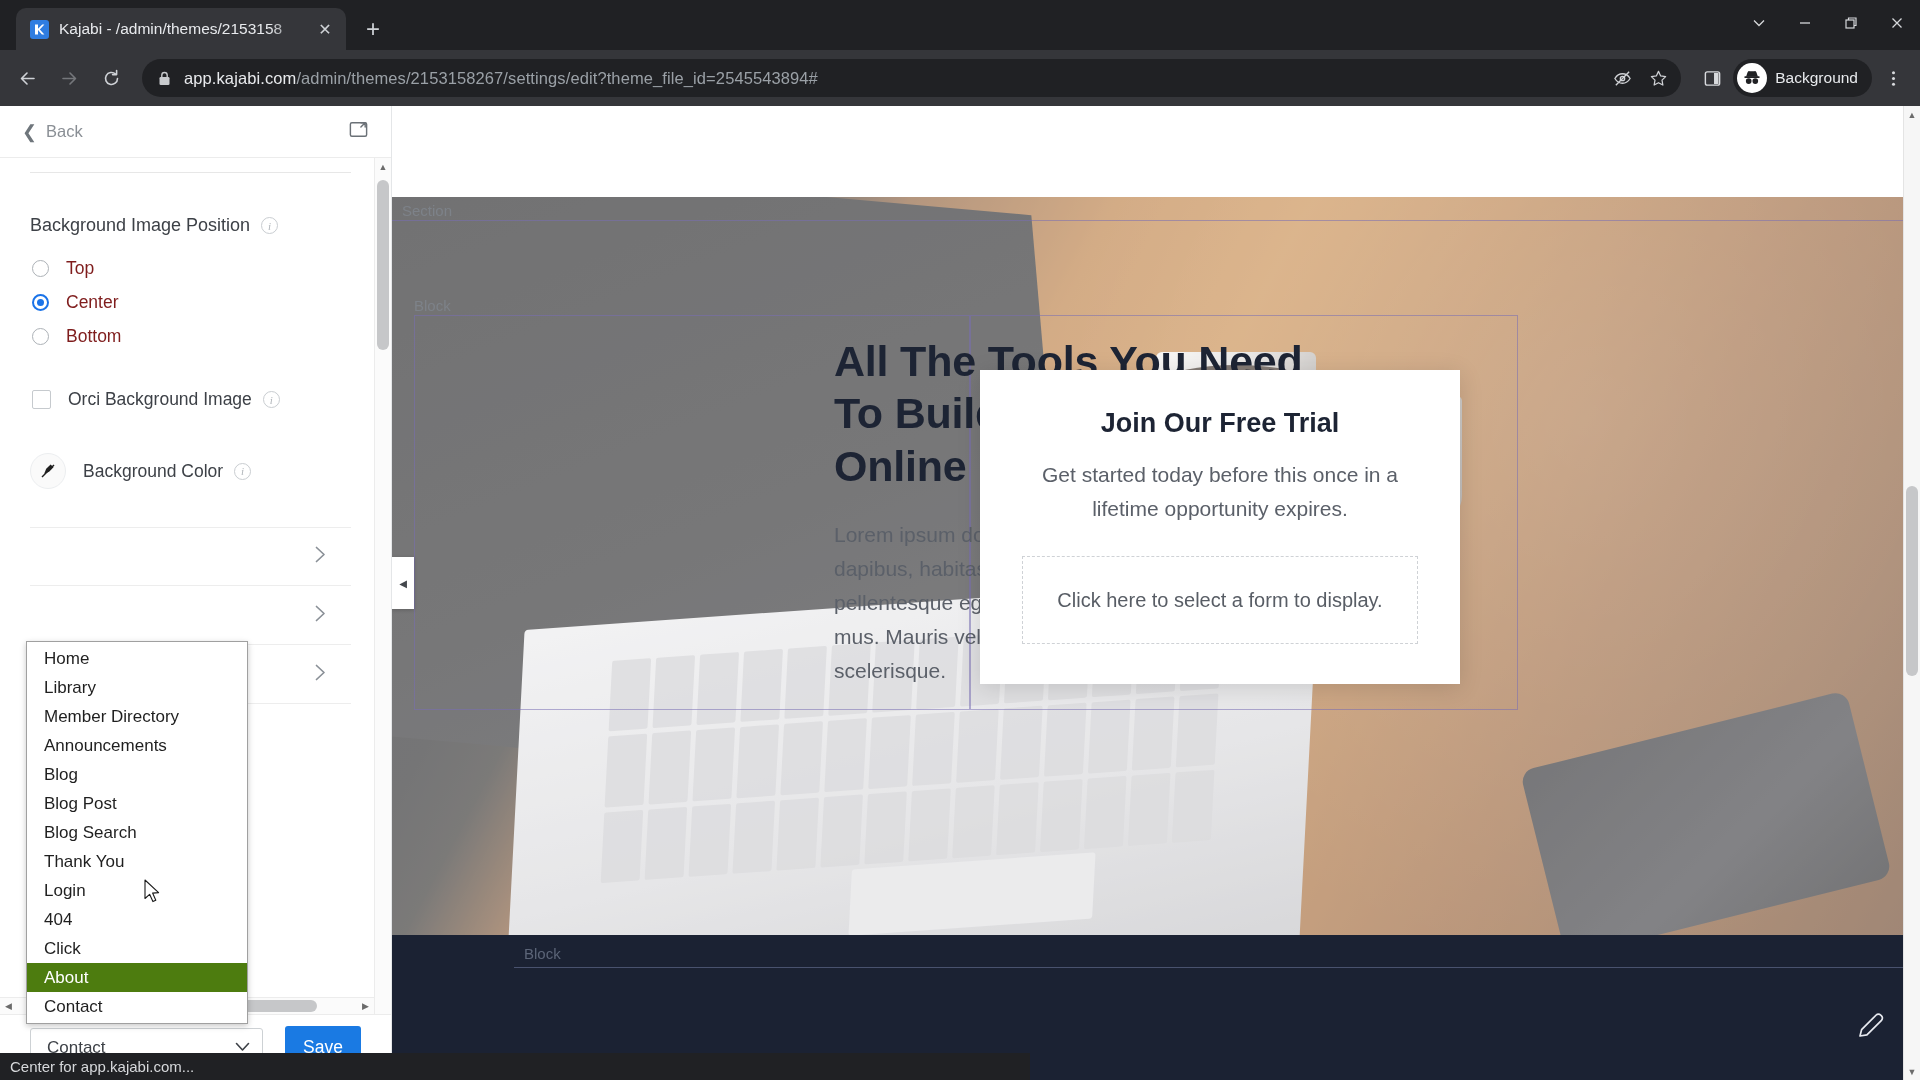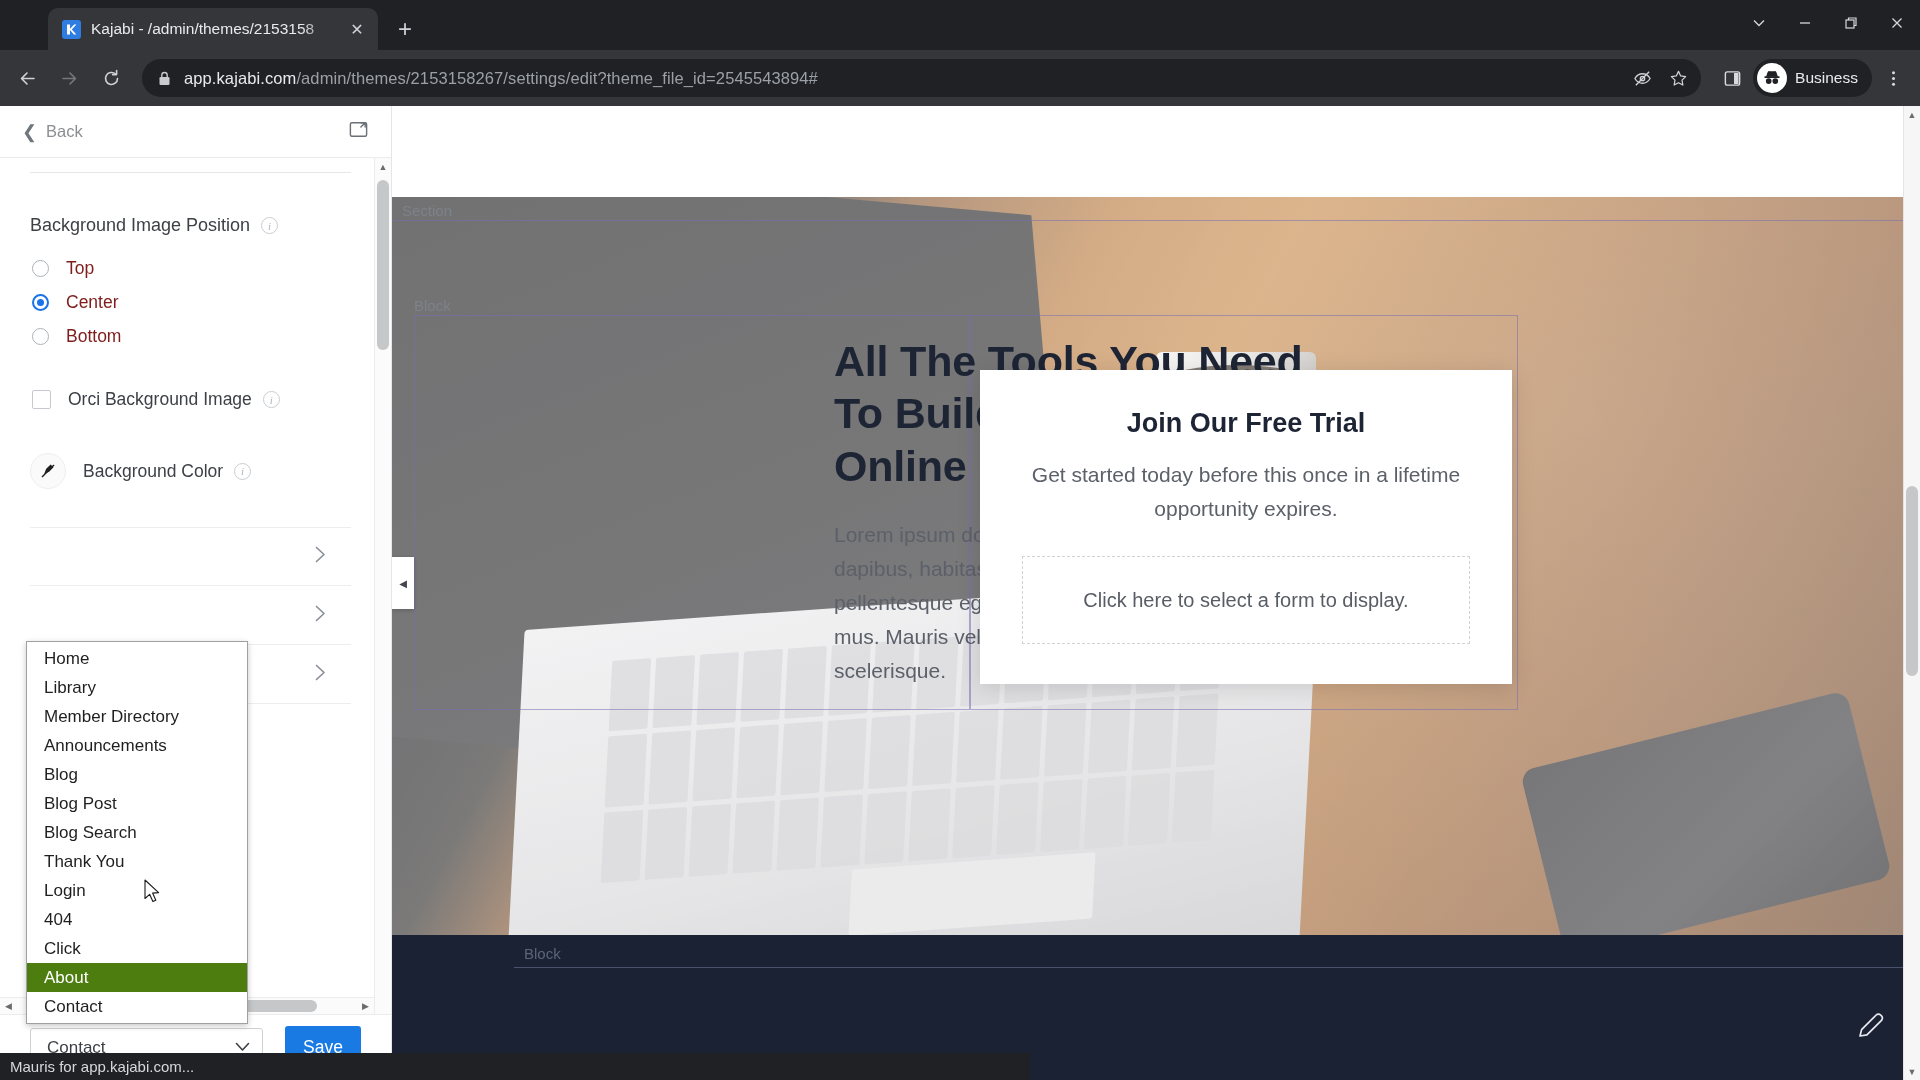--- a/index.html
+++ b/index.html
@@ -8,21 +8,21 @@
     overflow: hidden;
     font-family: "Liberation Sans", sans-serif;
     background: #202124;
   }
 
   
   .browser { width: 1920px; height: 1080px; position: relative; display: flex; flex-direction: column; }
 
   .tabstrip {
     height: 50px; background: #202124; display: flex; align-items: flex-end;
-    padding-left: 16px; position: relative; flex: 0 0 50px; margin-left: 32px;
+    padding-left: 16px; position: relative; flex: 0 0 50px;
   }
   .tab {
     height: 42px; width: 330px; background: #35363a; border-radius: 10px 10px 0 0;
     display: flex; align-items: center; padding: 0 10px 0 14px; gap: 10px; position: relative;
   }
   .tab-favicon {
     width: 19px; height: 19px; background: #2f7de1; border-radius: 3px;
     display: flex; align-items: center; justify-content: center; flex: 0 0 19px;
   }
   .tab-favicon svg { display:block; }
@@ -275,21 +275,21 @@
   }
   .hero-h1 {
     font-size: 43px; line-height: 1.22; font-weight: 700; color: #1d2434;
     letter-spacing: -.2px;
   }
   .hero-p {
     margin-top: 26px; font-size: 21px; line-height: 1.62; color: #5b6069;
   }
 
   .card {
-    position: absolute; left: 588px; top: 264px; width: 532px; background: #fff;
+    position: absolute; left: 588px; top: 264px; width: 480px; background: #fff;
     box-shadow: 0 4px 22px rgba(0,0,0,.13); padding: 38px 42px 40px 42px; z-index: 4;
   }
   .card-h2 { font-size: 27px; font-weight: 700; color: #1d2434; text-align: center; }
   .card-p { margin-top: 19px; font-size: 21px; line-height: 1.62; color: #5b6069; text-align: center; }
   .form-drop {
     margin-top: 30px; border: 1px dashed #cfd2d6; height: 88px;
     display: flex; align-items: center; justify-content: center;
     font-size: 20px; color: #585d65;
   }
 
@@ -420,21 +420,21 @@
       </div>
       <div class="incognito-pill">
         <span class="incog-av">
           <svg width="22" height="22" viewBox="0 0 24 24">
               <path d="M5.5 10.5 7.2 5.8a2 2 0 0 1 2-1.3h5.6a2 2 0 0 1 2 1.3l1.7 4.7z" fill="#202124"></path>
               <rect x="3.6" y="10.2" width="16.8" height="1.7" rx=".85" fill="#202124"></rect>
               <circle cx="8.4" cy="15.4" r="3.1" fill="#202124"></circle>
               <circle cx="15.6" cy="15.4" r="3.1" fill="#202124"></circle>
             </svg>
         </span>
-        <span class="incog-label">Business</span>
+        <span class="incog-label">Background</span>
       </div>
       <div class="tb-ico">
         <svg width="19" height="19" viewBox="0 0 20 20">
             <circle cx="10" cy="4" r="1.6" fill="currentColor"></circle>
             <circle cx="10" cy="10" r="1.6" fill="currentColor"></circle>
             <circle cx="10" cy="16" r="1.6" fill="currentColor"></circle>
           </svg>
       </div>
     </div>
   </div>
@@ -666,15 +666,15 @@
         <div class="arrow bot">▼</div>
       </div>
 
       <div class="pencil">
         <svg width="30" height="30" viewBox="0 0 30 30">
             <path d="M4 26l1.6-6.4L20.2 5a3.1 3.1 0 0 1 4.4 0l.9.9a3.1 3.1 0 0 1 0 4.4L10.9 24.9z" stroke="#e8eaf0" stroke-width="1.7" fill="none" stroke-linejoin="round"></path>
           </svg>
       </div>
     </div>
 
-    <div class="statusbar">Mauris for app.kajabi.com...</div>
+    <div class="statusbar">Center for app.kajabi.com...</div>
   </div>
 </div>
 
 </body></html>

